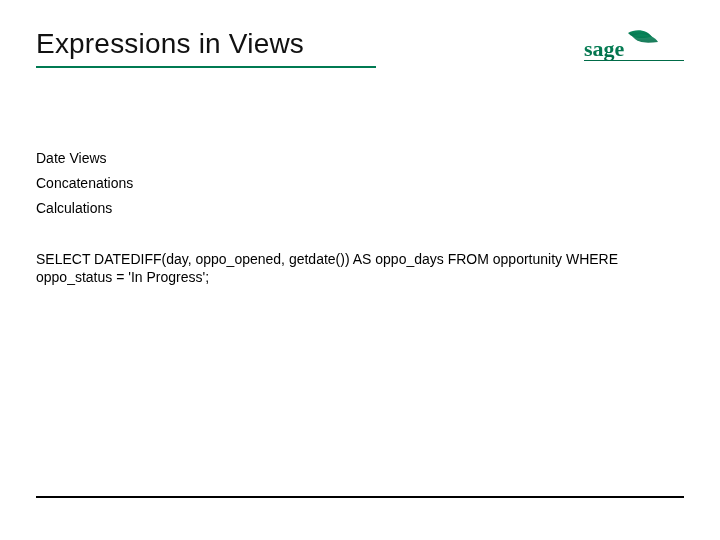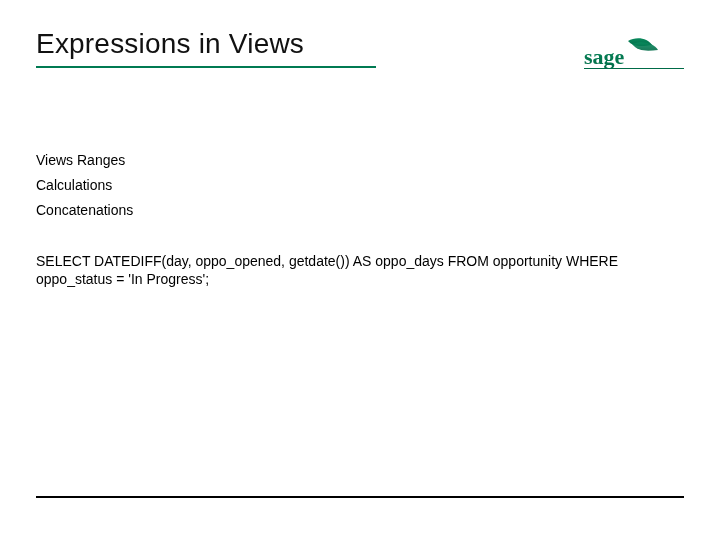--- a/index.html
+++ b/index.html
@@ -34,21 +34,21 @@
     letter-spacing: 0.2px;
   }
   .title-underline {
     width: 340px;
     height: 2px;
     background: #007a52;
   }
   .logo {
     width: 100px;
     flex: 0 0 auto;
-    margin-top: 10px;
+    margin-top: 2px;
   }
   .logo svg { display: block; width: 100%; height: auto; }
   .body {
     margin-top: 78px;
   }
   .bullet {
     font-size: 14px;
     line-height: 1.8;
     margin: 0;
   }
@@ -91,21 +91,21 @@
         <path d="M96 12 C116 4 140 10 148 24 C128 26 108 28 96 12 Z" fill="url(#g)" opacity="0.9"></path>
 
         <text x="0" y="52" font-family="Georgia, 'Times New Roman', serif" font-size="44" font-weight="600" fill="url(#g)">sage</text>
 
         <rect x="0" y="60" width="200" height="2" fill="#006b47"></rect>
       </svg>
     </div>
   </div>
 
   <div class="body">
-    <p class="bullet">Views Ranges</p>
+    <p class="bullet">Date Views</p>
+    <p class="bullet">Concatenations</p>
     <p class="bullet">Calculations</p>
-    <p class="bullet">Concatenations</p>
 
     <div class="code-block">SELECT DATEDIFF(day, oppo_opened, getdate()) AS oppo_days FROM opportunity WHERE oppo_status = 'In Progress';</div>
   </div>
 
   <div class="footer-rule"></div>
 </div>
 
 </body></html>

